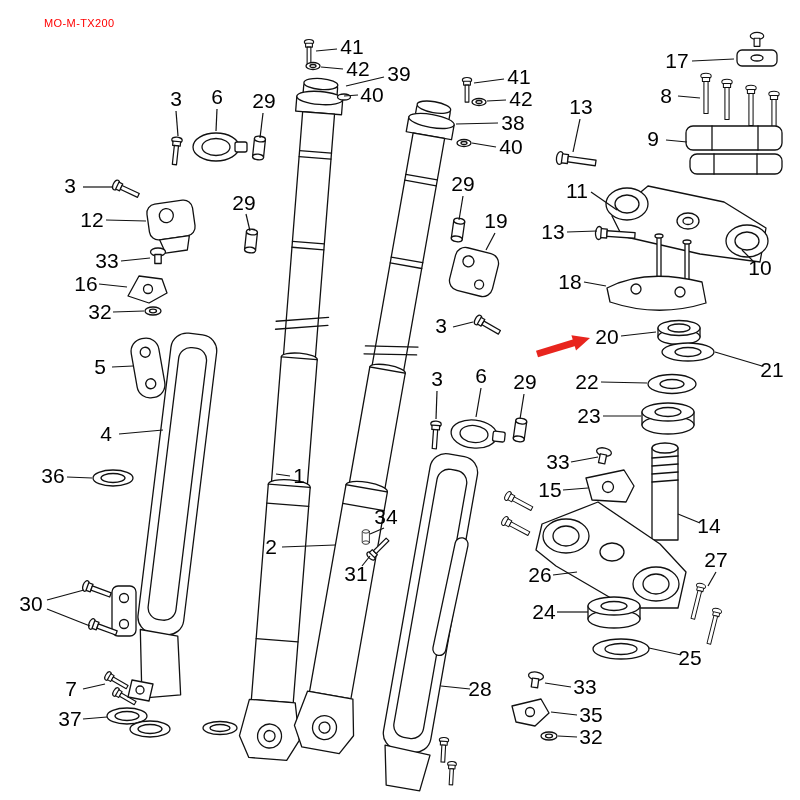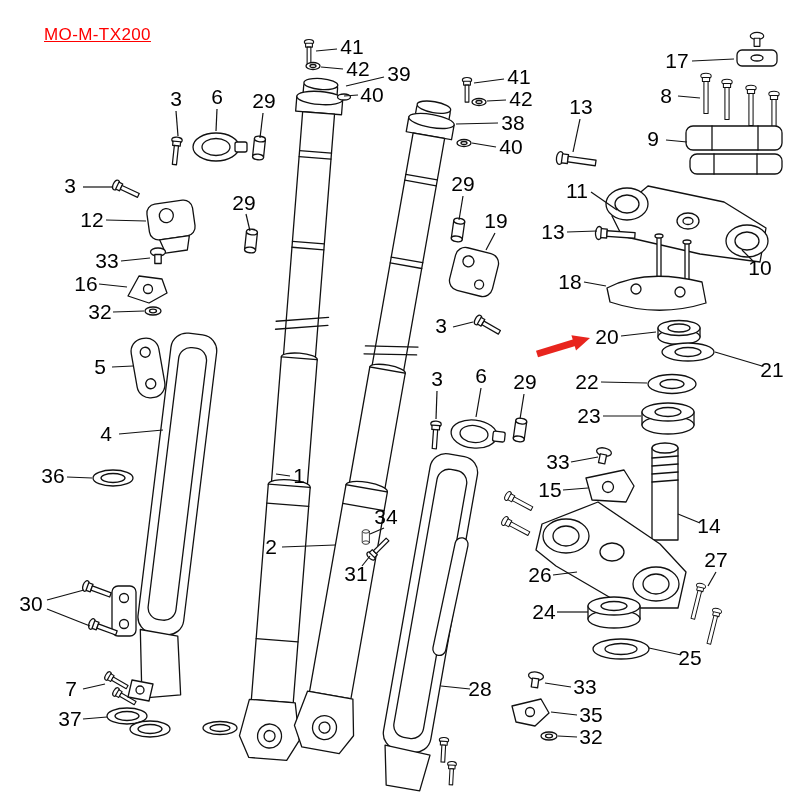--- a/index.html
+++ b/index.html
@@ -1,19 +1,19 @@
 <!DOCTYPE html>
 <html><head>
 <meta charset="utf-8">
 <style>
   html,body{margin:0;padding:0;background:#fff;}
   .canvas{position:relative;width:800px;height:800px;background:#fff;overflow:hidden;
           font-family:"Liberation Sans",sans-serif;}
-  .title{position:absolute;left:44px;top:25px;font-size:17px;font-weight:400;
-         color:#ff0000;letter-spacing:.4px;z-index:2;text-decoration:underline;}
+  .title{position:absolute;left:44px;top:17px;font-size:11px;font-weight:400;
+         color:#ff0000;letter-spacing:.4px;z-index:2;}
   svg{position:absolute;left:0;top:0;}
   #labels-layer text{font-family:"Liberation Sans",sans-serif;font-size:21px;fill:#000;text-anchor:middle;}
   #labels-layer line{stroke:#111;stroke-width:1.2;}
 </style>
 </head>
 <body>
 
 <div class="canvas">
   <div class="title" style="color: rgb(255, 0, 0);">MO-M-TX200</div>
 

